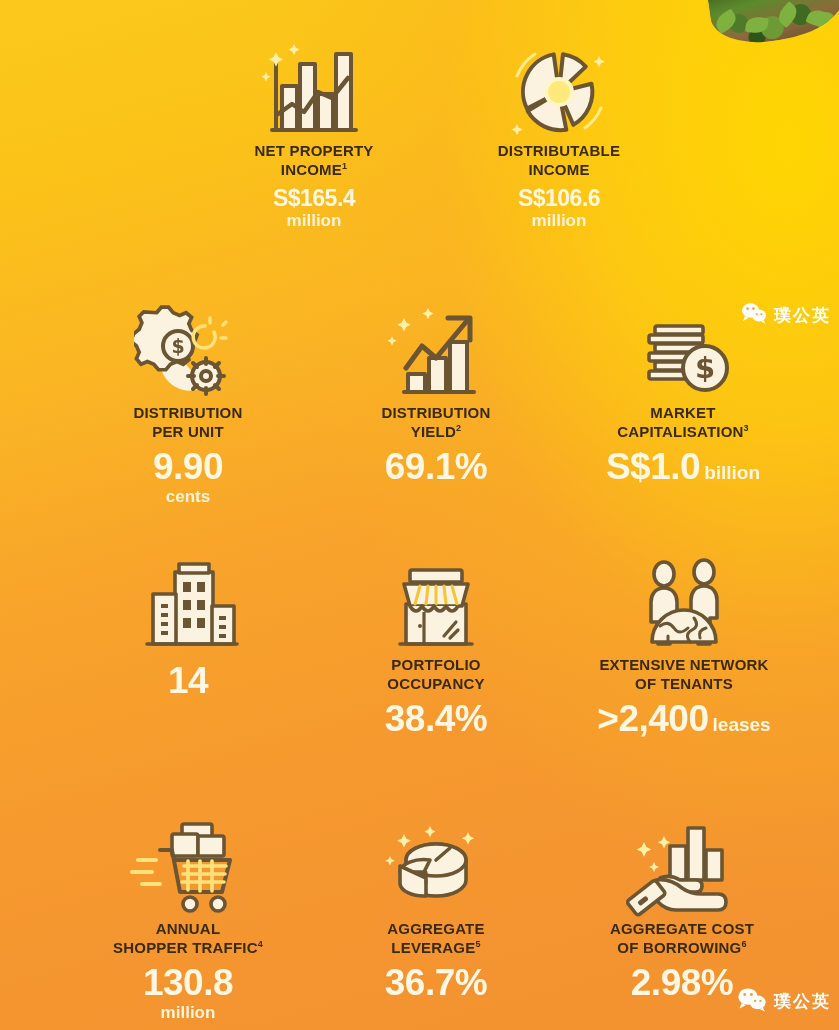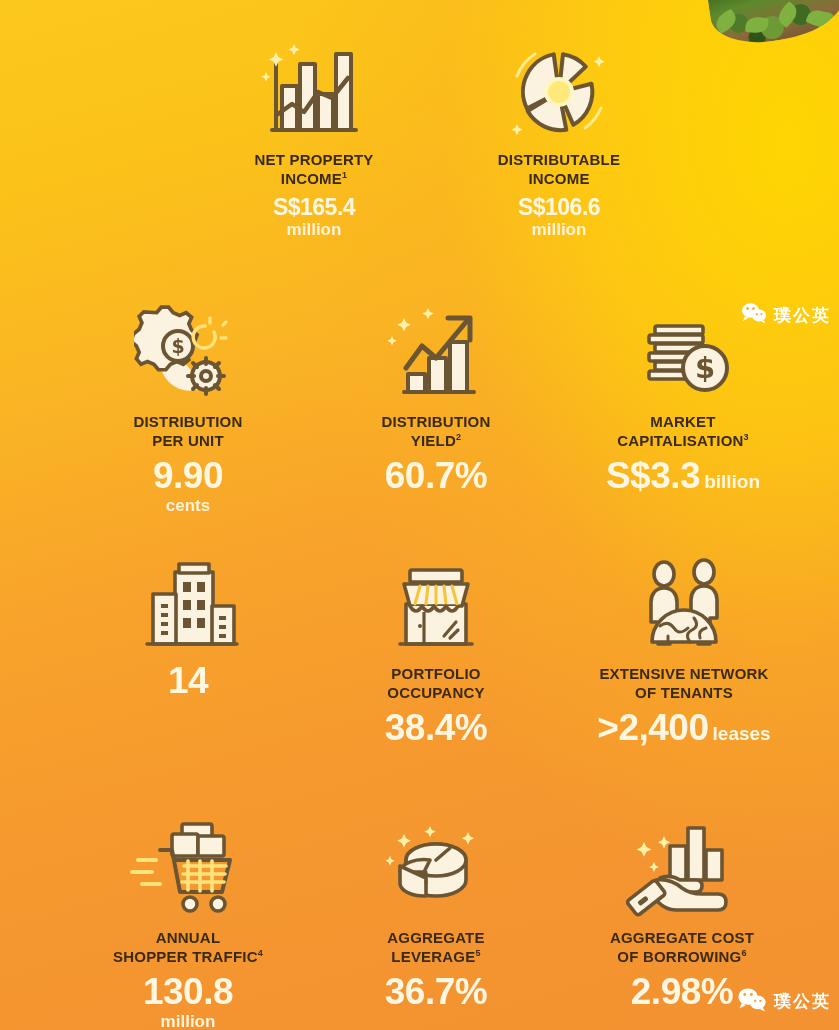--- a/index.html
+++ b/index.html
@@ -55,21 +55,20 @@
 
   .icon-wrap { height:108px; display:flex; align-items:flex-end; justify-content:center; }
   .icon-wrap svg { display:block; }
 
   .label {
     color:#3a2a12;
     font-weight:bold;
     font-size:15px;
     letter-spacing:0.2px;
     line-height:1.25;
-    margin-top:9px;
     text-transform:uppercase;
   }
   .label sup { font-size:9px; vertical-align:super; }
 
   .value {
     color:#FFF7E2;
     font-weight:bold;
     line-height:1.05;
     margin-top:6px;
     white-space:nowrap;
@@ -217,21 +216,21 @@
           <path d="M46 4 l1.8 3.8 3.8 1.8 -3.8 1.8 -1.8 3.8 -1.8 -3.8 -3.8 -1.8 3.8 -1.8z"></path>
           <path d="M10 32 l1.5 3.2 3.2 1.5 -3.2 1.5 -1.5 3.2 -1.5 -3.2 -3.2 -1.5 3.2 -1.5z"></path>
         </g>
       </svg>
     </div>
     <div class="label">
       <span>DISTRIBUTION</span><br>
       <span>YIELD</span><sup>2</sup>
     </div>
     <div class="value">
-      <span class="big">60.7%</span>
+      <span class="big">69.1%</span>
     </div>
     <div class="unit-below"></div>
   </div>
 
   <div class="cell" style="left:592px; top:296px; width:182px;">
     <div class="icon-wrap">
       <svg width="108" height="100" viewBox="0 0 108 100">
         <g stroke="#6B5533" stroke-width="3.6" fill="#FBF2E0">
           <rect x="26" y="22" width="48" height="8" rx="2"></rect>
           <rect x="20" y="31" width="54" height="8" rx="2"></rect>
@@ -242,21 +241,21 @@
         </g>
         <circle cx="76" cy="64" r="22" fill="#FBF2E0" stroke="#6B5533" stroke-width="4"></circle>
         <text x="76" y="74" font-size="29" font-weight="bold" fill="#6B5533" text-anchor="middle" font-family="DejaVu Sans, sans-serif">$</text>
       </svg>
     </div>
     <div class="label">
       <span>MARKET</span><br>
       <span>CAPITALISATION</span><sup>3</sup>
     </div>
     <div class="value">
-      <span class="big">S$3.3</span><span class="unit-inline">billion</span>
+      <span class="big">S$1.0</span><span class="unit-inline">billion</span>
     </div>
   </div>
 
   <div class="cell" style="left:110px; top:548px; width:156px;">
     <div class="icon-wrap">
       <svg width="110" height="100" viewBox="0 0 110 100">
         <g stroke="#6B5533" stroke-width="3.6" fill="#FBF2E0" stroke-linejoin="round">
           <rect x="42" y="16" width="38" height="72"></rect>
           <rect x="46" y="8" width="30" height="9"></rect>
           <rect x="20" y="38" width="23" height="50"></rect>

